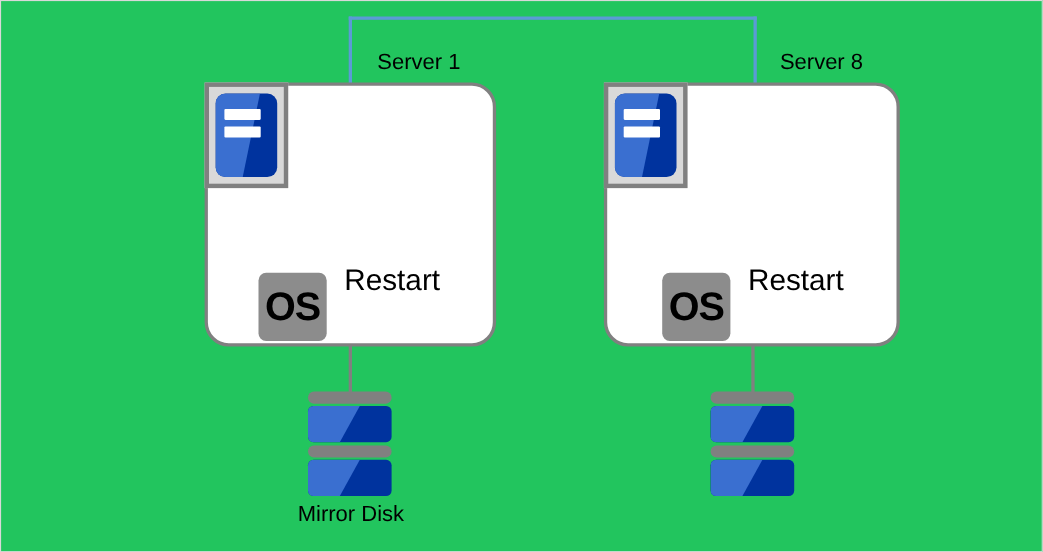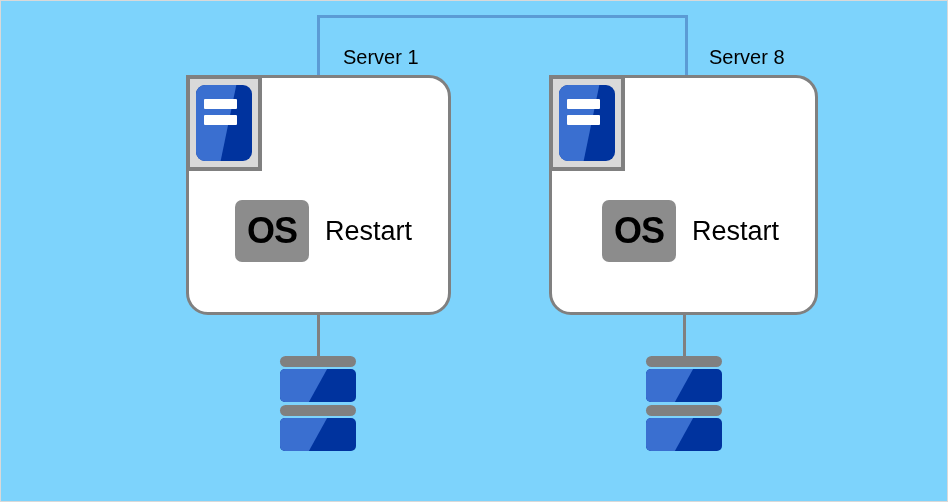--- a/index.html
+++ b/index.html
@@ -7,21 +7,21 @@
     padding: 0;
     background: #ffffff;
   }
   body {
     font-family: "Liberation Sans", sans-serif;
   }
   #canvas {
     position: relative;
     width: 948px;
     height: 502px;
-    background: #7dd3fc;
+    background: #22c55e;
     border: 1px solid #d9d9d9;
     box-sizing: border-box;
     overflow: hidden;
   }
 
   
   .hb-seg {
     position: absolute;
     background: #5b9bd5;
   }
@@ -82,33 +82,34 @@
   .srv-bar.b1 { top: 19%; }
   .srv-bar.b2 { top: 40%; }
 
   
   .os-group {
     position: absolute;
     display: flex;
     align-items: center;
   }
   .os-badge {
-    width: 74px;
+    width: 62px;
     height: 62px;
     background: #8c8c8c;
     border-radius: 7px;
     display: flex;
     align-items: center;
     justify-content: center;
     font-size: 36px;
     font-weight: bold;
     color: #000000;
     line-height: 1;
     letter-spacing: -1px;
     font-family: "Liberation Sans", sans-serif;
+    margin-top: 48px;
   }
   .os-caption {
     margin-left: 16px;
     font-size: 27px;
     color: #000000;
     white-space: nowrap;
   }
 
   
   .disk-stem {
@@ -179,20 +180,21 @@
 
   <div class="disk-stem" style="left:316px; top:313px; height:44px;"></div>
 
   <div class="disk" style="left:279px; top:355px;">
     <div class="disk-plate"></div>
     <div class="disk-block"></div>
     <div class="disk-plate"></div>
     <div class="disk-block"></div>
   </div>
 
+  <div class="disk-caption" style="left:216px; top:456px; width:204px;">Mirror Disk</div>
 
   <div class="server-label" style="left:708px; top:46px;">Server 8</div>
 
   <div class="server-box" style="left:548px; top:74px; width:269px; height:240px;"></div>
 
   <div class="srv-icon" style="left:548px; top:74px;">
     <div class="srv-icon-body">
       <div class="srv-bar b1"></div>
       <div class="srv-bar b2"></div>
     </div>

